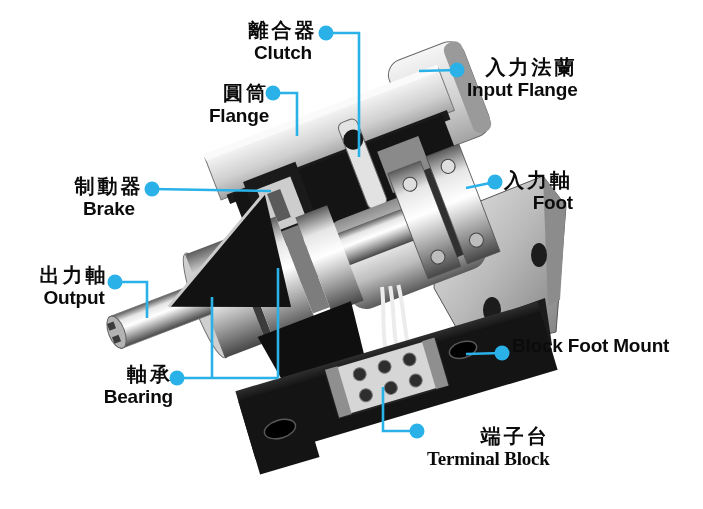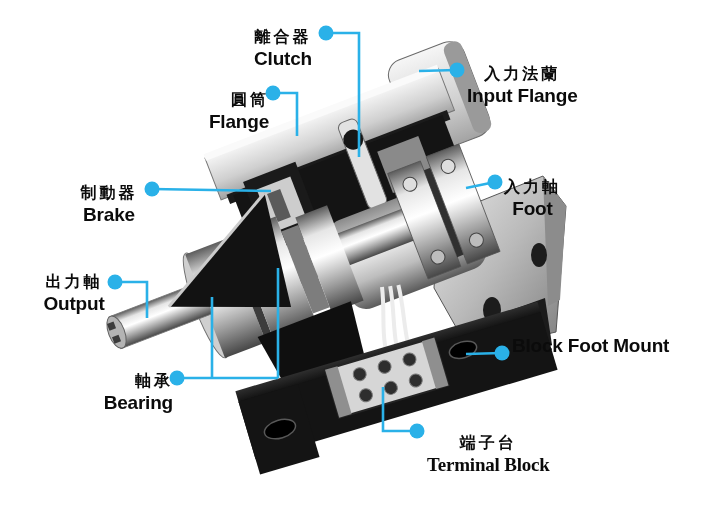--- a/index.html
+++ b/index.html
@@ -2,23 +2,23 @@
 <html><head>
 <meta charset="utf-8">
 <style>
   html,body{margin:0;padding:0;background:#ffffff;}
   #stage{
     position:relative;width:703px;height:509px;background:#ffffff;overflow:hidden;
     font-family:"Liberation Sans", sans-serif;color:#0b0b0b;
   }
   #art{position:absolute;left:0;top:0;}
   .label{position:absolute;white-space:nowrap;}
-  .zh{font-size:16px;font-weight:700;letter-spacing:3px;line-height:25px;margin-top:6px;}
+  .zh{font-size:20px;font-weight:700;letter-spacing:3px;line-height:25px;}
   .en{font-size:19px;font-weight:700;letter-spacing:-0.2px;line-height:20px;}
-  .tc{text-align:center;} .tr{text-align:right;} .tl{text-align:center;}
+  .tc{text-align:center;} .tr{text-align:right;} .tl{text-align:right;}
 </style>
 </head>
 <body>
 
 <div id="stage">
 
   <svg id="art" width="703" height="509" viewBox="0 0 703 509">
     <defs>
       <linearGradient id="cyl" x1="0" y1="0" x2="0" y2="1">
         <stop offset="0" stop-color="#5c5c5c"></stop>

